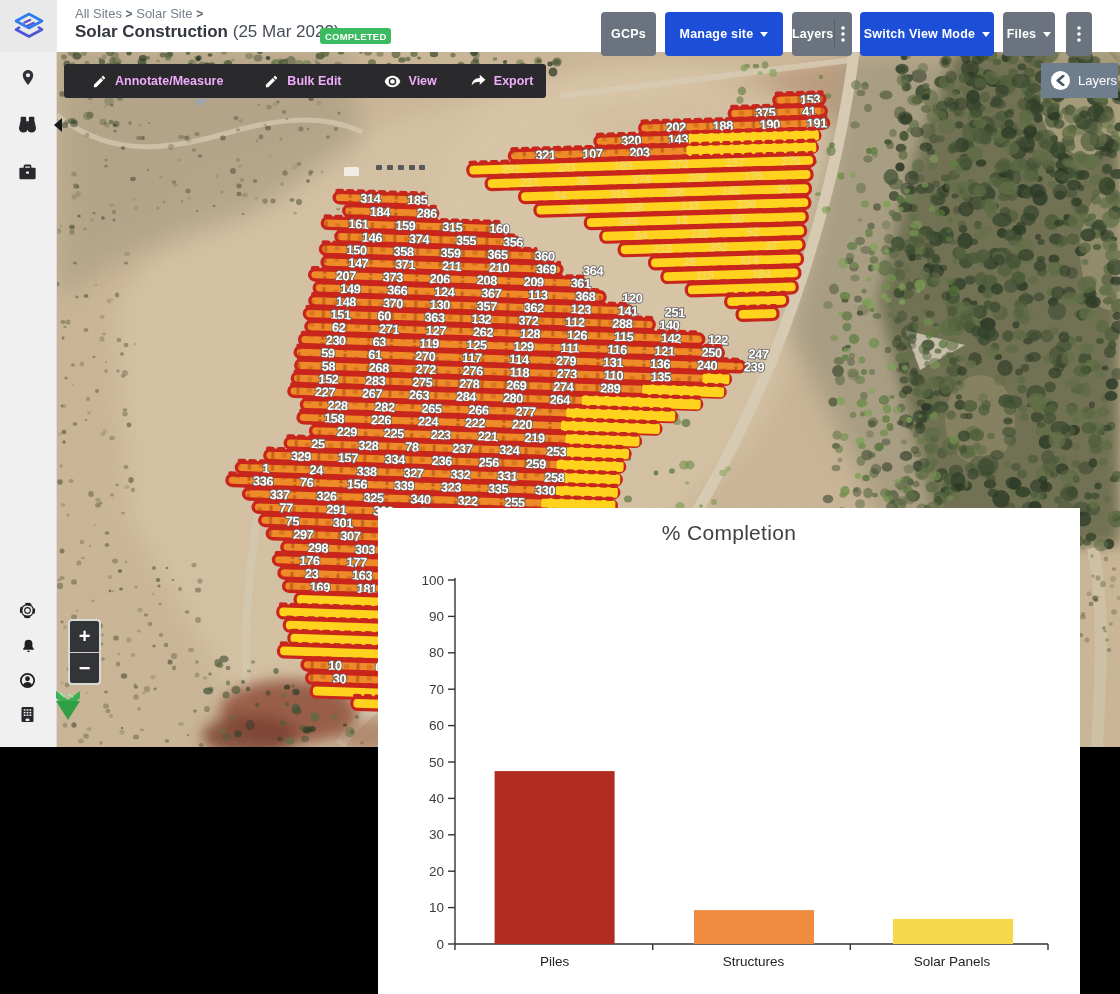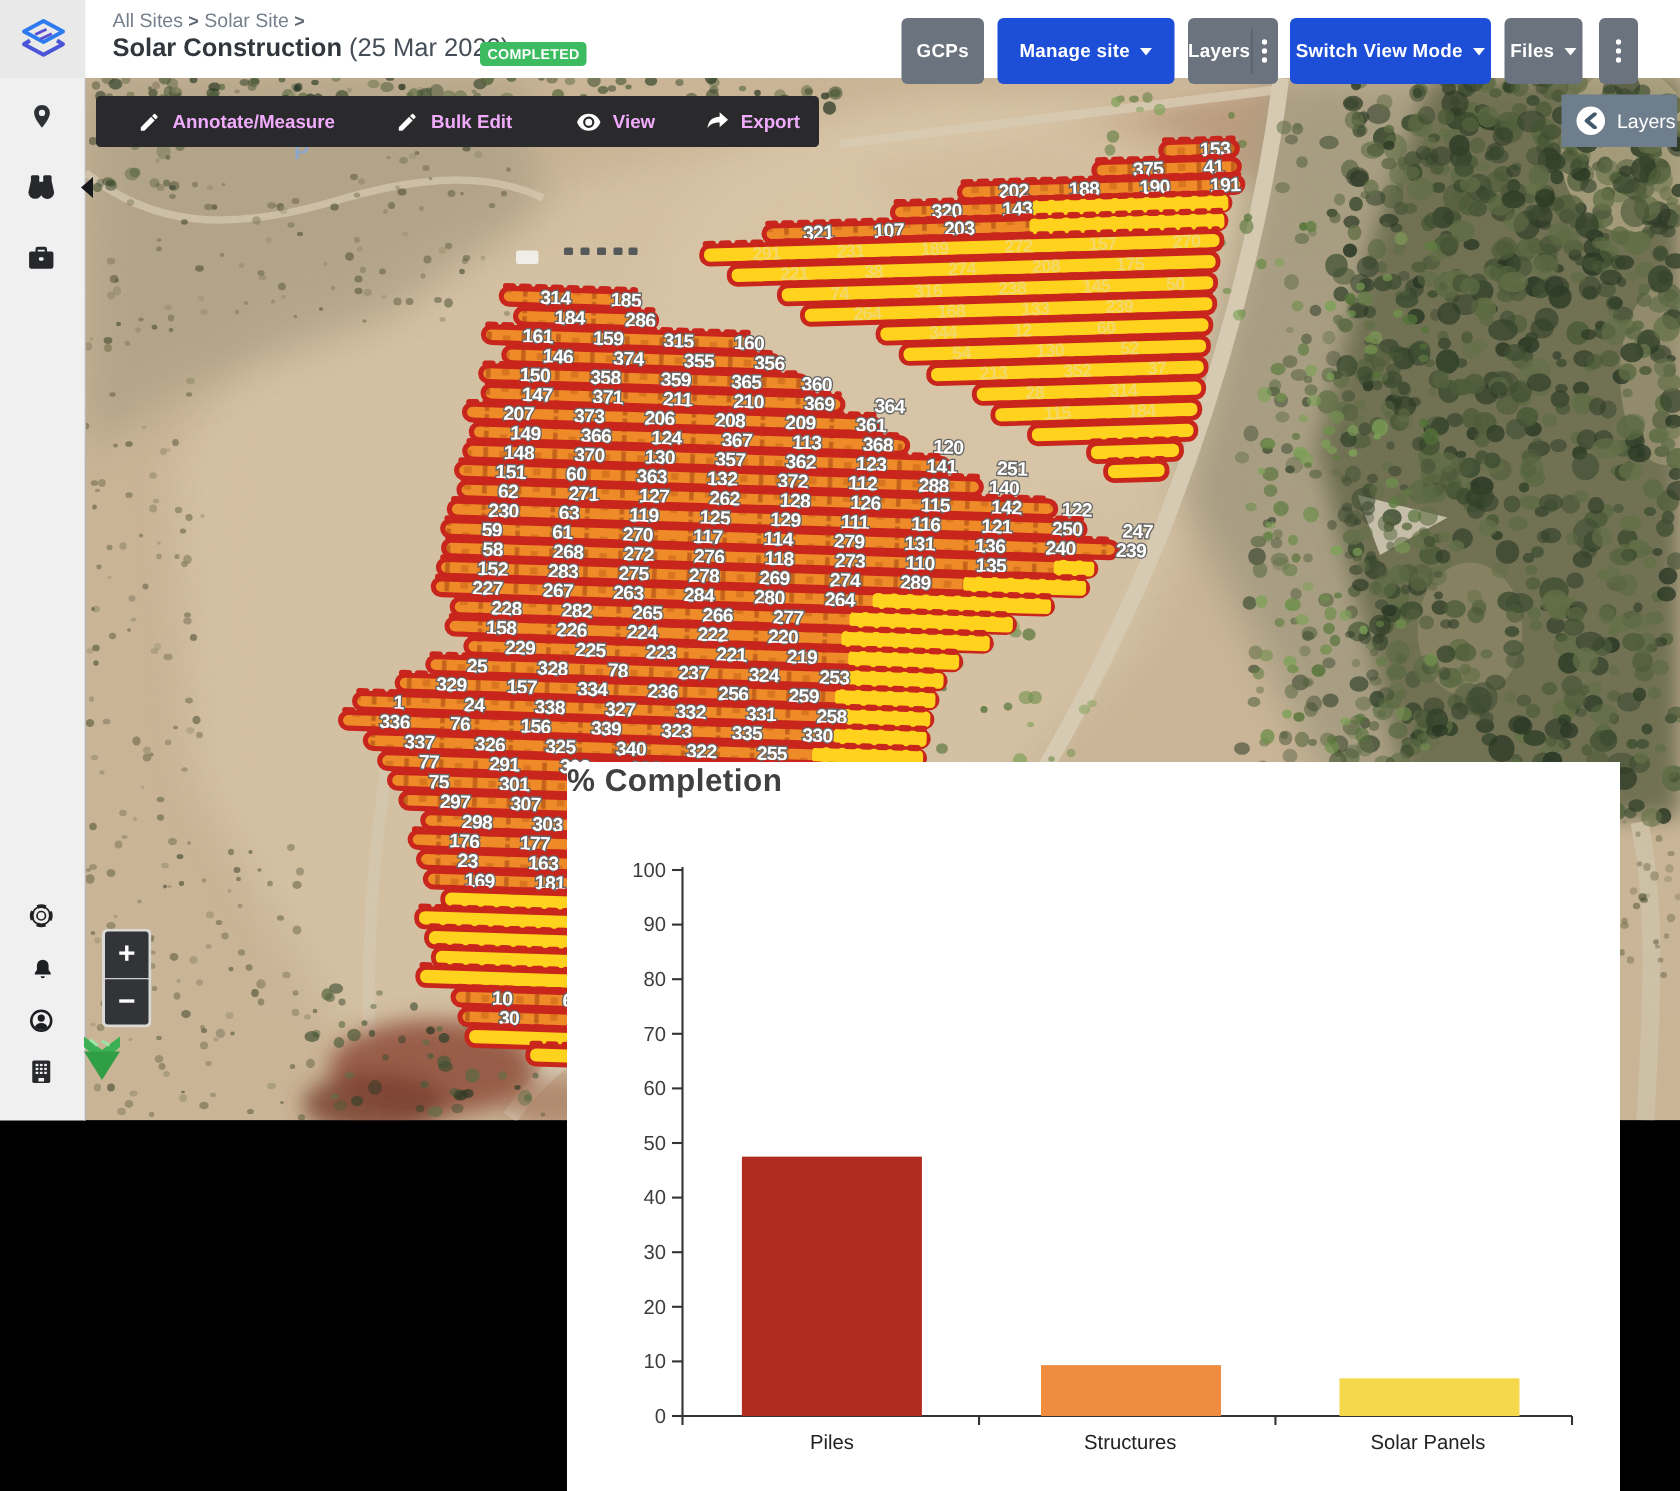--- a/index.html
+++ b/index.html
@@ -2560,21 +2560,21 @@
 <div class="abs" style="left:68px;top:652px;width:33px;height:33px;background:#333437;border:2px solid #d9d9d6;border-top:1px solid #cfcfcc;border-radius:0 0 4px 4px;display:flex;align-items:center;justify-content:center;color:#fff;font-size:20px;font-weight:bold">−</div>
 
 <svg class="abs" style="left:55px;top:691px" width="26" height="30" viewBox="0 0 26 30">
     <path d="M1 0 L13 9 L25 0 L25 7 L13 17 L1 7 Z" fill="#3aaf54"></path>
     <path d="M1 10 L13 29 L25 10 Z" fill="#2f9e44"></path>
     <path d="M5 2 L10 6 M13 3 L18 6" stroke="#9ae6a8" stroke-width="2"></path>
   </svg>
 
 <div class="abs" style="left:378px;top:508px;width:702px;height:486px;background:#fff">
 
-<div style="position:absolute;left:0;top:1px;width:100%;text-align:left;font-size:21px;font-weight:bold;color:#404040;letter-spacing:.3px">% Completion</div>
+<div style="position:absolute;left:0;top:13px;width:100%;text-align:center;font-size:21px;font-weight:normal;color:#404040;letter-spacing:.3px">% Completion</div>
 
 <svg style="position:absolute;left:0;top:0" width="702" height="486" viewBox="0 0 702 486">
       <line x1="77" y1="70" x2="77" y2="436" stroke="#333" stroke-width="1.4"></line>
       <line x1="77" y1="436" x2="670" y2="436" stroke="#333" stroke-width="1.4"></line>
       <line x1="70" y1="436.0" x2="77" y2="436.0" stroke="#333" stroke-width="1.4"></line>
       <text x="66" y="440.5" text-anchor="end" class="ax">0</text>
       <line x1="70" y1="399.6" x2="77" y2="399.6" stroke="#333" stroke-width="1.4"></line>
       <text x="66" y="404.1" text-anchor="end" class="ax">10</text>
       <line x1="70" y1="363.2" x2="77" y2="363.2" stroke="#333" stroke-width="1.4"></line>
       <text x="66" y="367.7" text-anchor="end" class="ax">20</text>

